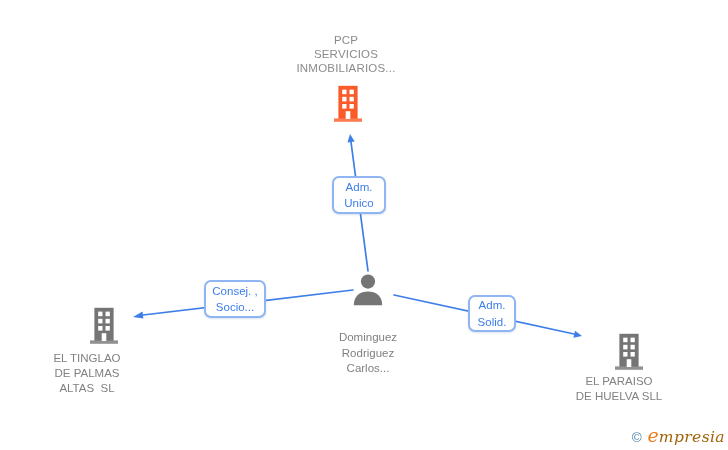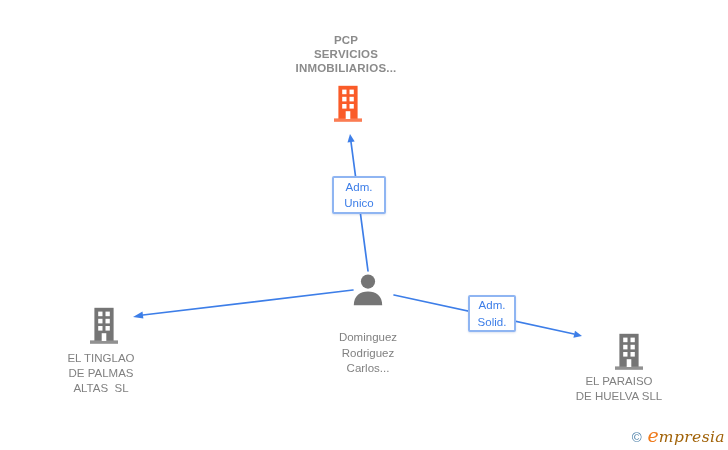--- a/index.html
+++ b/index.html
@@ -6,30 +6,30 @@
   .canvas{
     position:relative;width:728px;height:450px;background:#ffffff;
     font-family:"Liberation Sans",sans-serif;overflow:hidden;
   }
   .edge-svg{position:absolute;left:0;top:0;}
   .node{position:absolute;cursor:pointer;}
   .node-label{
     position:absolute;text-align:center;white-space:pre-wrap;
     font-size:11.5px;line-height:15px;color:#818181;
   }
-  .node-label.main{font-weight:bold;line-height:14px;color:#8b8b8b;letter-spacing:.2px;}
+  .node-label.main{font-weight:normal;line-height:14px;color:#8b8b8b;letter-spacing:.2px;}
   .icon-wrap{position:absolute;display:block;}
   .icon-orange{color:#fa5b28;}
   .icon-gray{color:#757575;}
   .edge-label{
     position:absolute;box-sizing:border-box;
     display:flex;align-items:center;justify-content:center;
     white-space:pre-line;text-align:center;
     font-size:11.5px;line-height:16.5px;color:#3d7ee8;
-    background:#ffffff;border:2px solid #8fb5f2;border-radius:2px;
+    background:#ffffff;border:2px solid #8fb5f2;border-radius:7px;
     box-shadow:0 1px 2px rgba(60,100,180,.18);cursor:pointer;
   }
   .brand{
     position:absolute;right:3px;bottom:4px;cursor:pointer;
     display:flex;align-items:baseline;
   }
   .brand-c{color:#4a7fa8;font-size:13.5px;margin-right:6px;}
   .brand-e{font-family:"DejaVu Serif",serif;font-style:italic;color:#ef7b1d;font-size:19px;line-height:18px;}
   .brand-rest{font-family:"DejaVu Serif",serif;font-style:italic;color:#a16207;font-size:15.5px;letter-spacing:.4px;}
 </style>
@@ -93,21 +93,21 @@
           <rect x="8.2" y="4.6" width="4.3" height="4.6"></rect>
           <rect x="15.5" y="4.6" width="4.3" height="4.6"></rect>
           <rect x="8.2" y="11.8" width="4.3" height="4.6"></rect>
           <rect x="15.5" y="11.8" width="4.3" height="4.6"></rect>
           <rect x="8.2" y="19" width="4.3" height="4.6"></rect>
           <rect x="15.5" y="19" width="4.3" height="4.6"></rect>
           <rect x="11.7" y="26.2" width="4.6" height="7.8"></rect>
         </g>
       </svg>
     </span>
-    <div class="node-label" style="left:46px;top:351px;width:110px;">EL TINGLAO
+    <div class="node-label" style="left:32px;top:351px;width:110px;">EL TINGLAO
 DE PALMAS
 ALTAS  SL</div>
   </div>
 
   <div class="node">
     <span class="icon-wrap icon-gray" style="left:615px;top:333px;">
       <svg width="28" height="37" viewBox="0 0 28 37">
         <rect x="0" y="33.4" width="28" height="3.4" fill="currentColor" opacity="0.8"></rect>
         <rect x="4.4" y="0.8" width="19.2" height="33" fill="currentColor"></rect>
         <g fill="#ffffff">
@@ -120,20 +120,22 @@
           <rect x="11.7" y="26.2" width="4.6" height="7.8"></rect>
         </g>
       </svg>
     </span>
     <div class="node-label" style="left:554px;top:374px;width:130px;">EL PARAISO
 DE HUELVA SLL</div>
   </div>
 
   <div class="edge-label" style="left:332px;top:176px;width:54px;height:38px;">Adm.
 Unico</div>
+  <div class="edge-label" style="left:204px;top:280px;width:62px;height:38px;">Consej. ,
+Socio...</div>
   <div class="edge-label" style="left:468px;top:295px;width:48px;height:37px;">Adm.
 Solid.</div>
 
   <div class="brand">
     <span class="brand-c">©</span>
     <span class="brand-e">e</span>
       <span class="brand-rest">mpresia</span>
   </div>
 
 </div>

